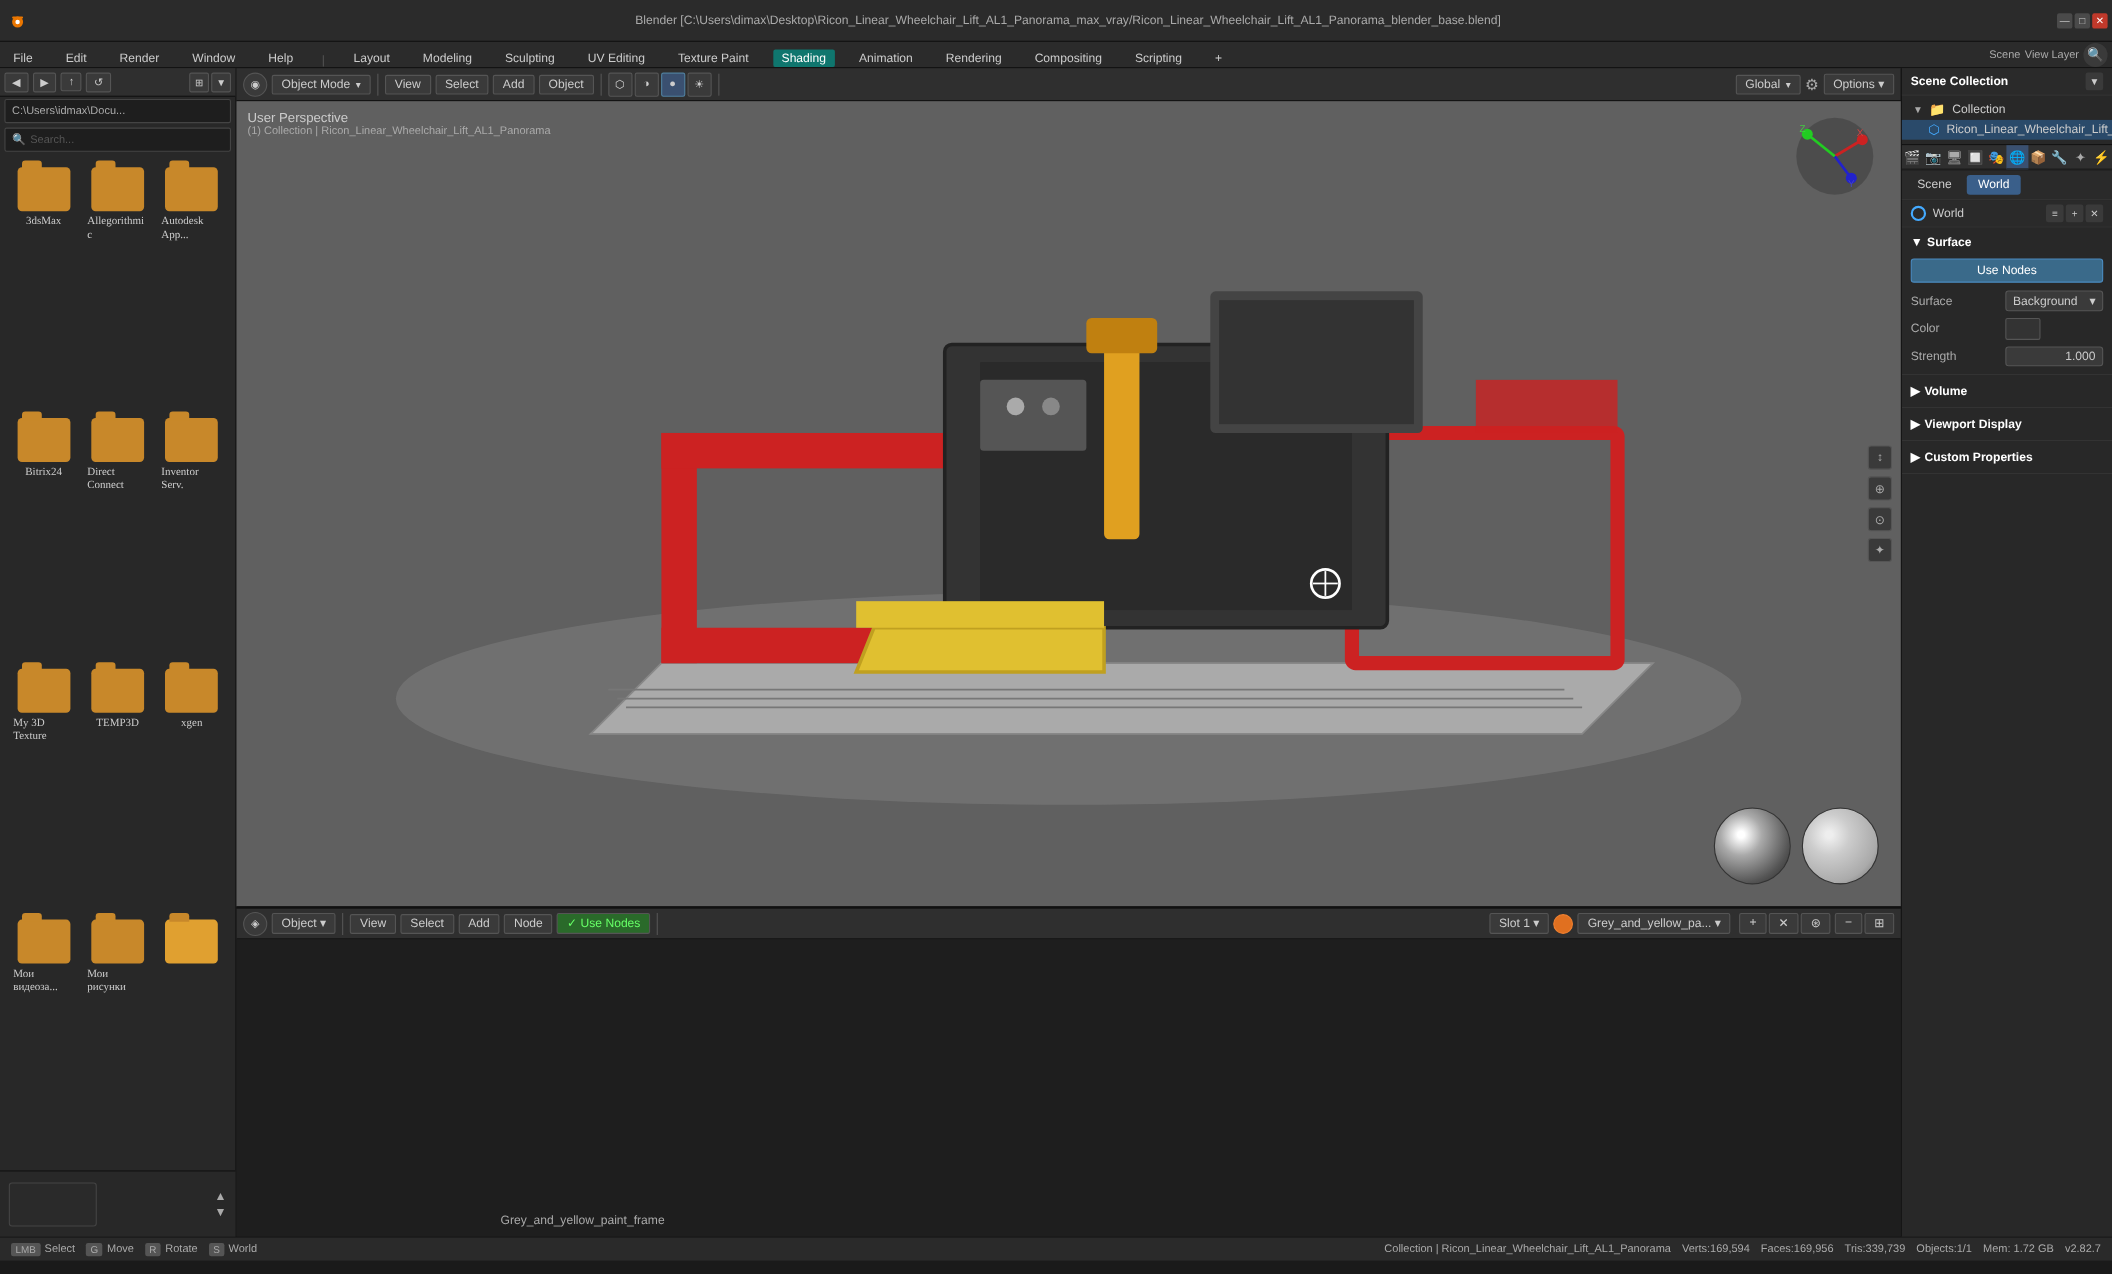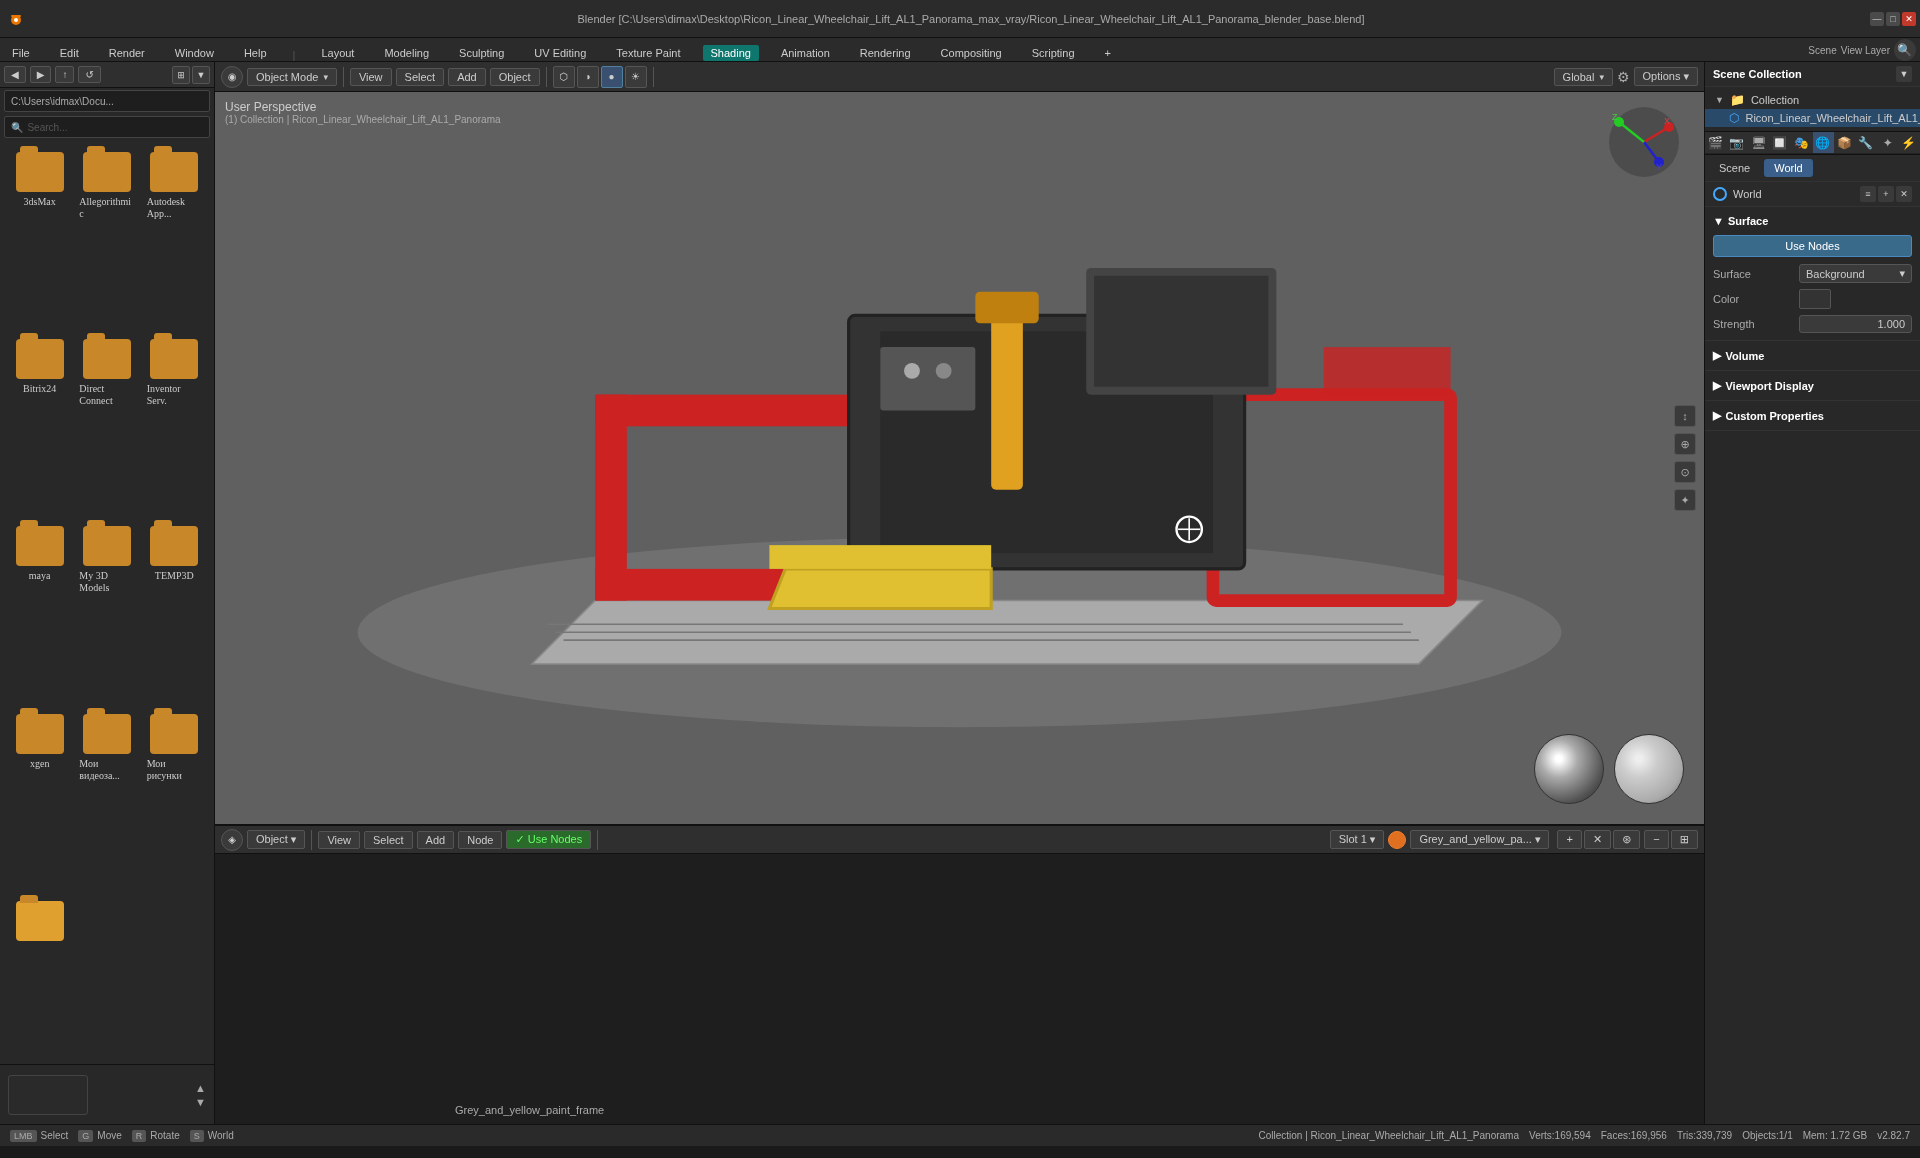--- a/index.html
+++ b/index.html
@@ -277,21 +277,21 @@
     #node-label-display {
       position: absolute;
       bottom: 8px;
       left: 240px;
       color: #aaa;
       font-size: 11px;
     }
 
     
     #right-panel {
-      width: 216px;
+      width: 192px;
       background: #282828;
       border-left: 1px solid #111;
       display: flex;
       flex-direction: column;
     }
     .scene-collection-title { font-size: 11px; color: #fff; font-weight: bold; }
     .sw-btn {
       padding: 3px 10px;
       border-radius: 3px;
       font-size: 11px;
@@ -540,25 +540,21 @@
       <div class="folder-item">
         <div class="folder-icon"></div>
         <span class="folder-label">Direct Connect</span>
       </div>
       <div class="folder-item">
         <div class="folder-icon"></div>
         <span class="folder-label">Inventor Serv.</span>
       </div>
       <div class="folder-item">
         <div class="folder-icon"></div>
-        <span class="folder-label">maya</span>
-      </div>
-      <div class="folder-item">
-        <div class="folder-icon"></div>
-        <span class="folder-label">My 3D Models</span>
+        <span class="folder-label">My 3D Texture</span>
       </div>
       <div class="folder-item">
         <div class="folder-icon"></div>
         <span class="folder-label">TEMP3D</span>
       </div>
       <div class="folder-item">
         <div class="folder-icon"></div>
         <span class="folder-label">xgen</span>
       </div>
       <div class="folder-item">

